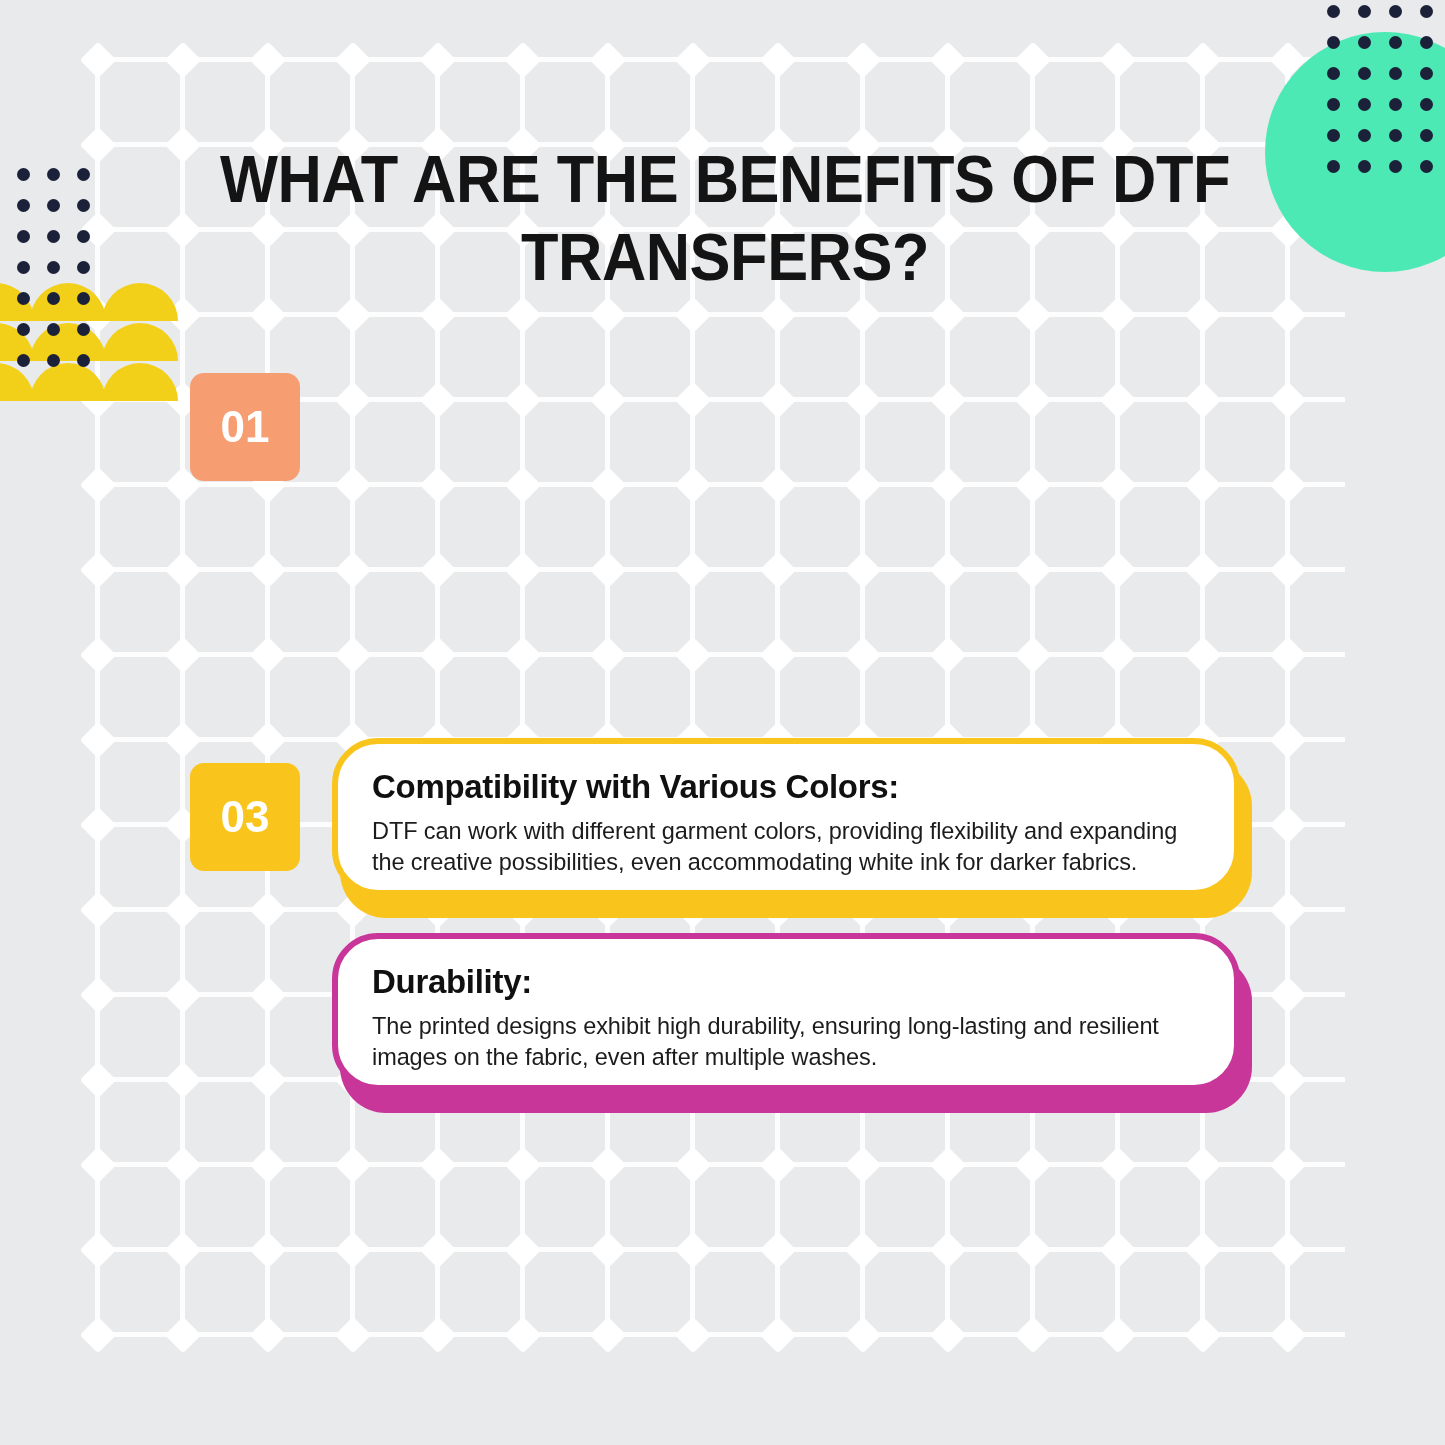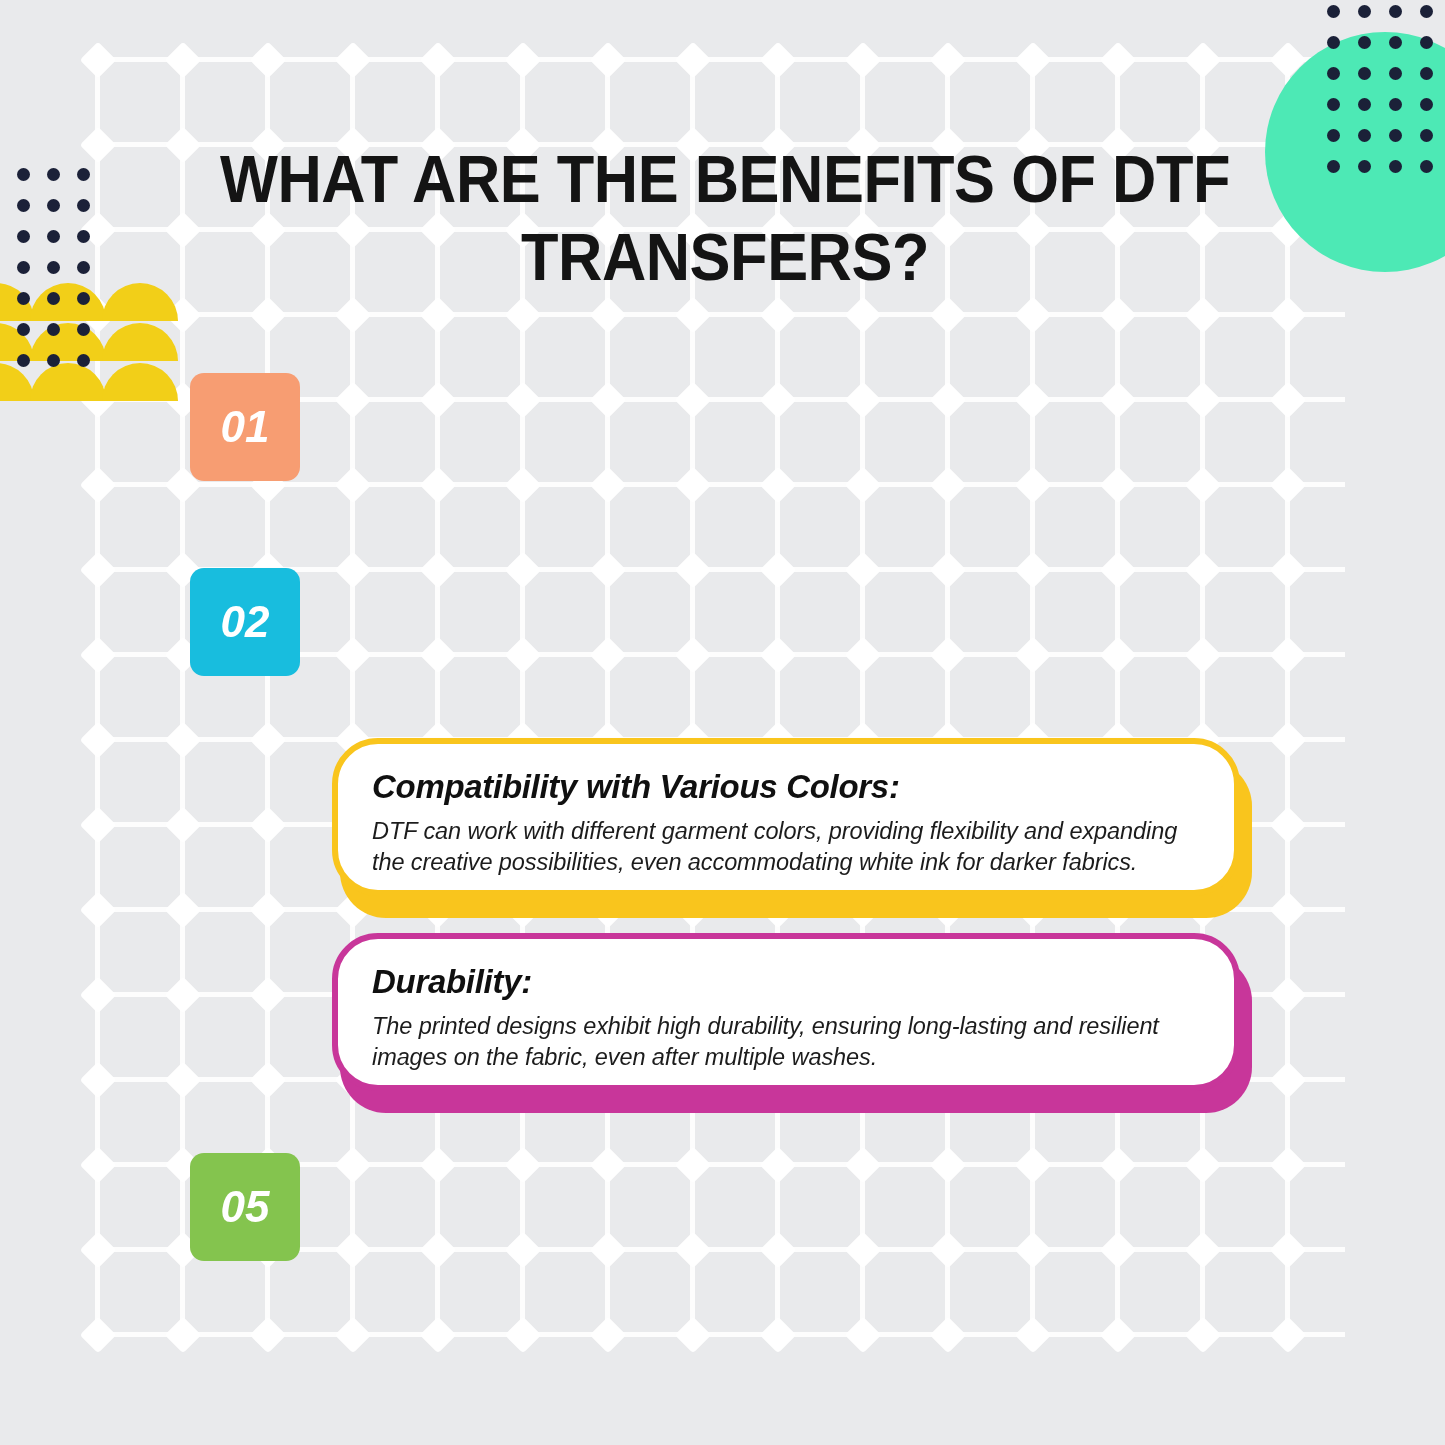--- a/index.html
+++ b/index.html
@@ -73,21 +73,21 @@
     font-weight:bold;
     letter-spacing:-0.5px;
     color:#141414;
     font-family:"Liberation Sans", sans-serif;
     transform:scaleX(0.93);
     transform-origin:center top;
   }
 
   .cards { position:absolute; left:0; top:348px; width:1445px; }
 
-  .card-row { position:relative; height:195px;font-style:italic; }
+  .card-row { position:relative; height:195px; }
 
   .badge {
     position:absolute;
     left:190px; top:25px;
     width:110px; height:108px;
     border-radius:14px;
     display:flex;
     align-items:center;
     justify-content:center;
     color:#FFFFFF;
@@ -453,41 +453,38 @@
 
 <div id="content">
   <h1 class="page-title">WHAT ARE THE BENEFITS OF DTF TRANSFERS?</h1>
   <div class="cards" id="cards">
       <div class="card-row">
         <div class="badge" style="background: rgb(247, 157, 114);">
           <span>01</span>
         </div>
       </div>
       <div class="card-row">
-        <div class="badge" style="background: rgb(24, 189, 222);">
-          <span>02</span>
-        </div>
       </div>
       <div class="card-row">
+        <div class="badge" style="background: rgb(249, 197, 29);">
+          <span>03</span>
+        </div>
         <div class="card-shell">
           <div class="card-lip" style="background: rgb(249, 197, 29);"></div>
           <div class="card-face" style="border-color: rgb(249, 197, 29);">
             <div class="card-heading">Compatibility with Various Colors:</div>
             <div class="card-body">DTF can work with different garment colors, providing flexibility and expanding the creative possibilities, even accommodating white ink for darker fabrics.</div>
           </div>
         </div>
       </div>
       <div class="card-row">
         <div class="card-shell">
           <div class="card-lip" style="background: rgb(200, 54, 154);"></div>
           <div class="card-face" style="border-color: rgb(200, 54, 154);">
             <div class="card-heading">Durability:</div>
             <div class="card-body">The printed designs exhibit high durability, ensuring long-lasting and resilient images on the fabric, even after multiple washes.</div>
           </div>
         </div>
       </div>
       <div class="card-row">
-        <div class="badge" style="background: rgb(132, 196, 78);">
-          <span>05</span>
-        </div>
       </div>
     </div>
 </div>
 
 </body></html>

